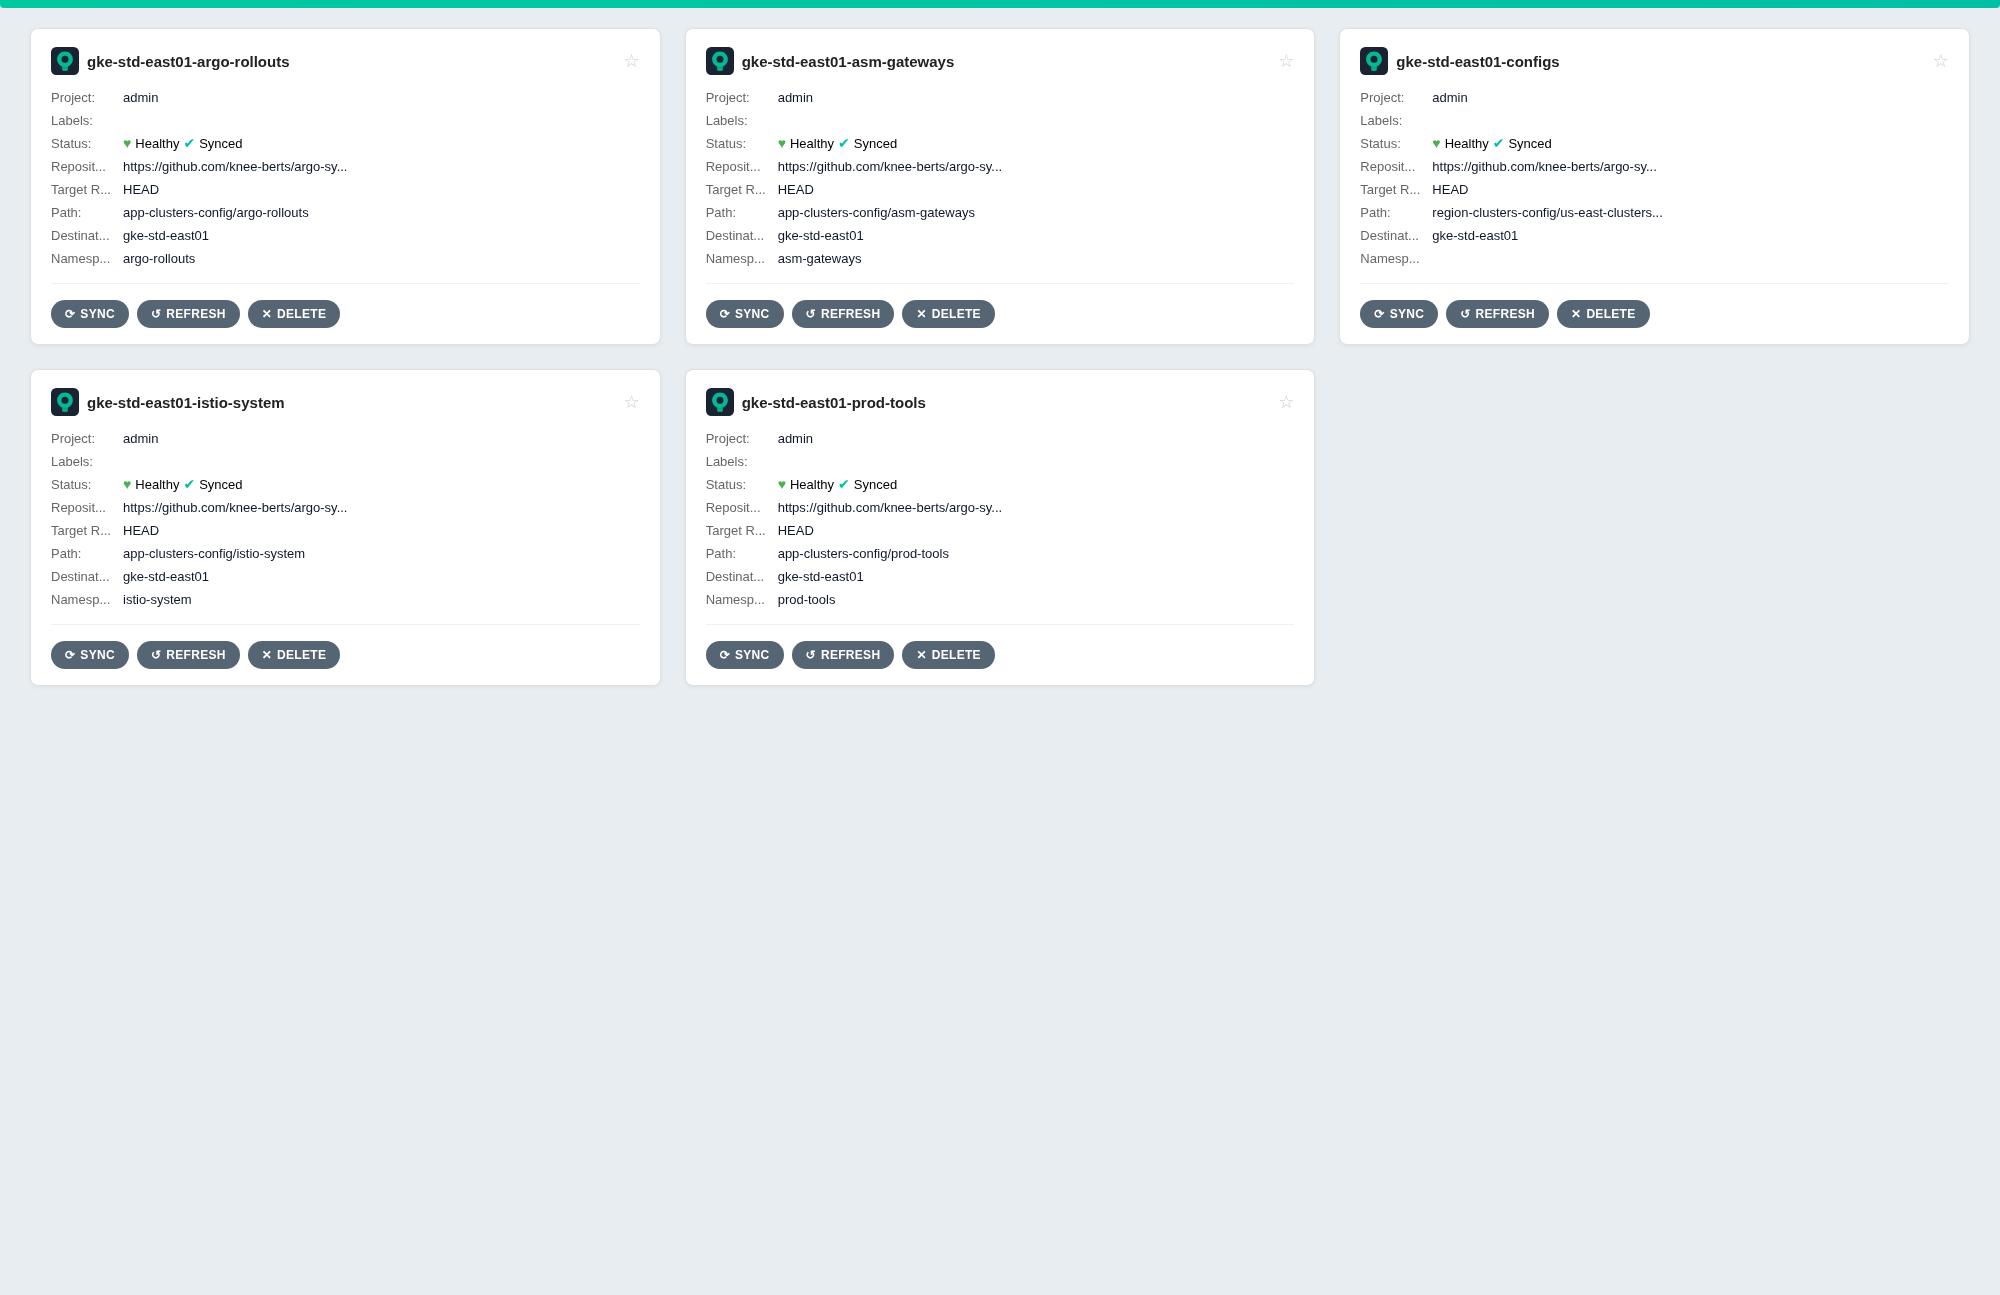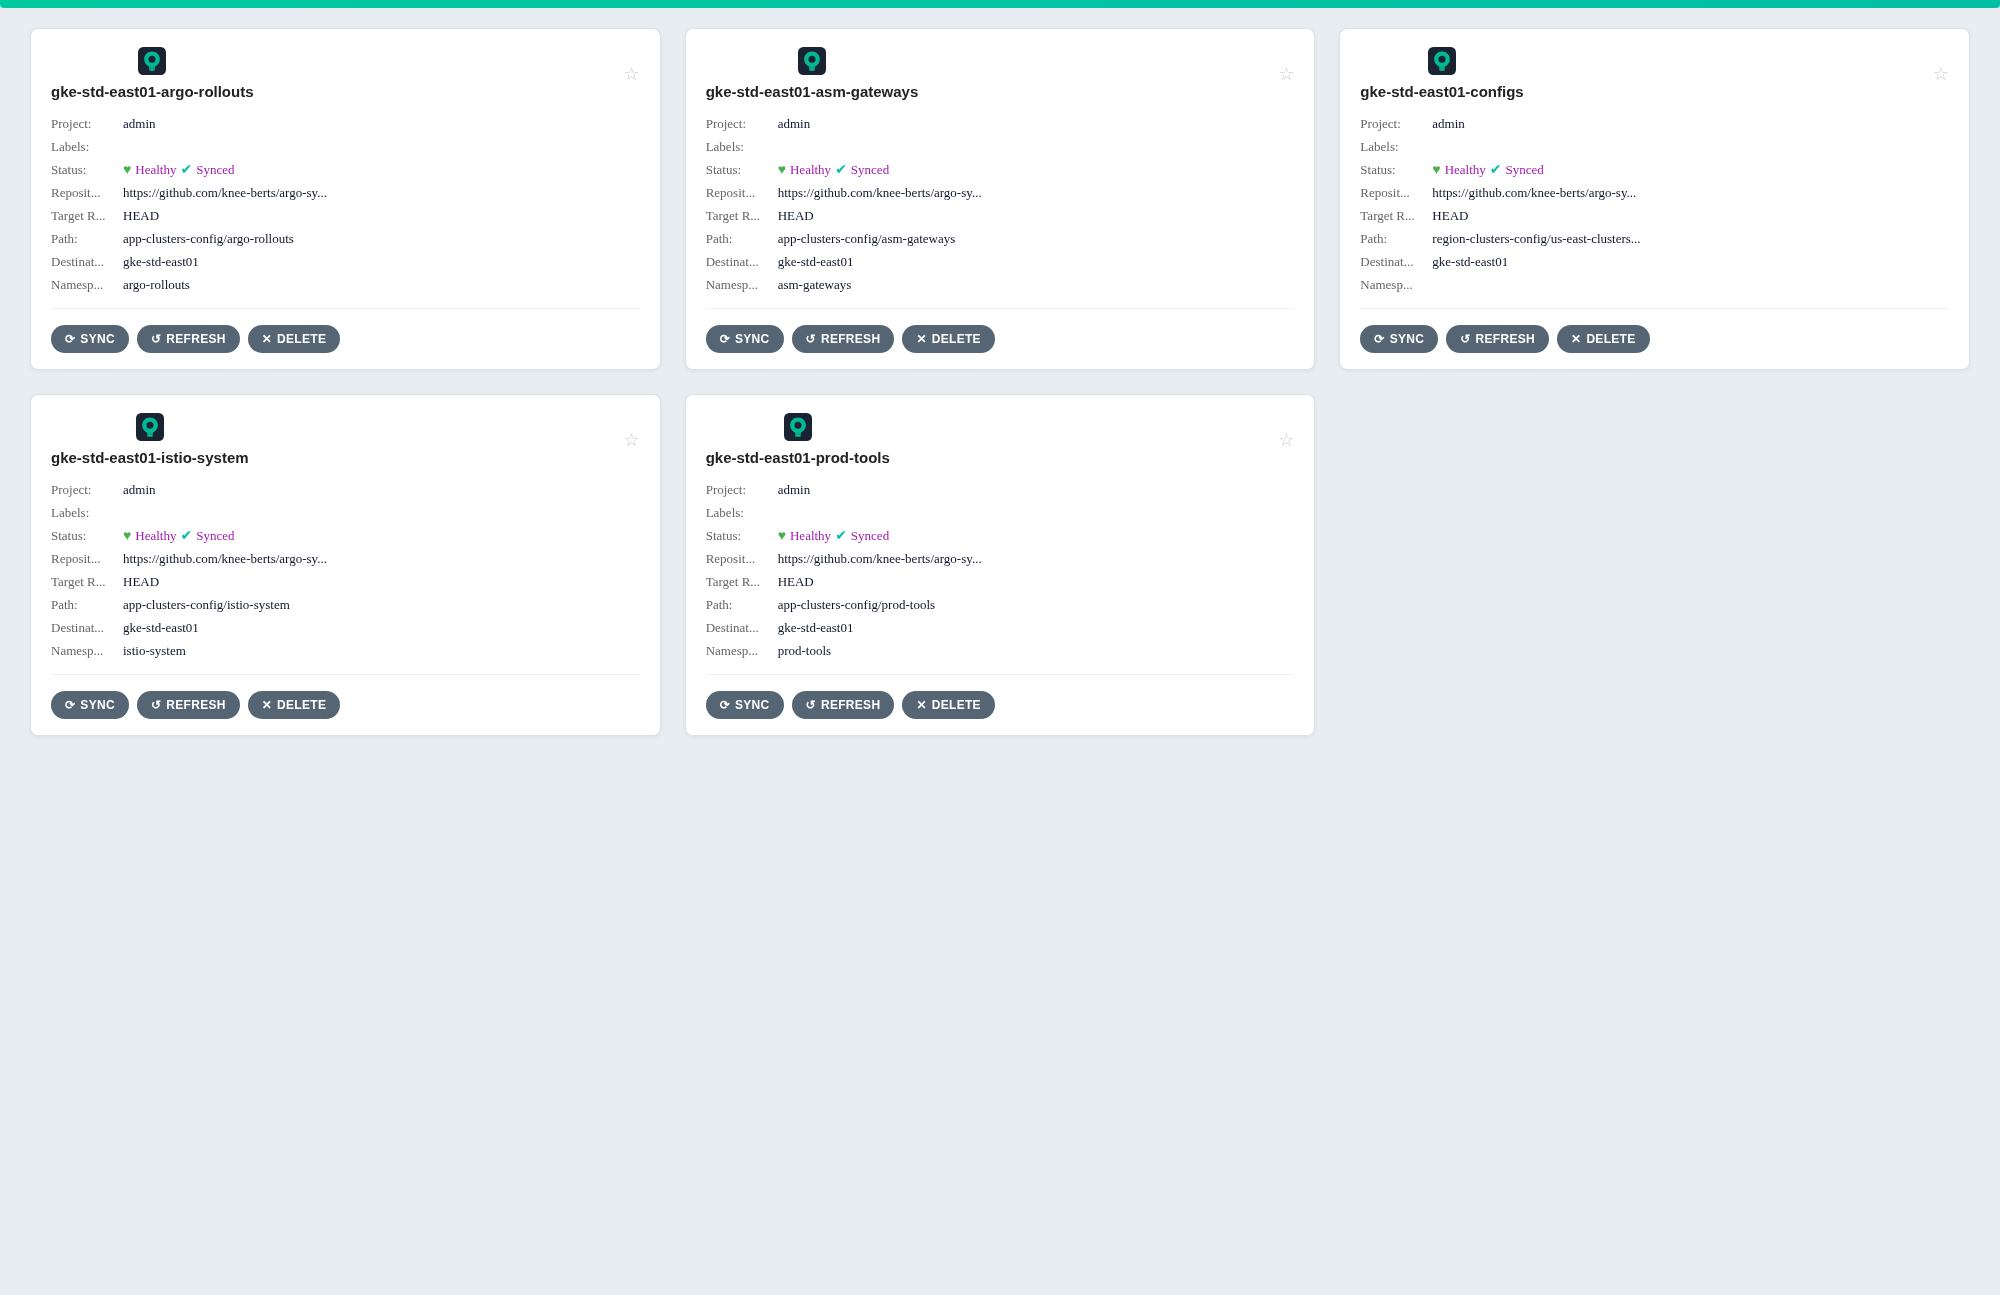--- a/index.html
+++ b/index.html
@@ -35,21 +35,20 @@
     .card-header {
       display: flex;
       align-items: center;
       justify-content: space-between;
       margin-bottom: 12px;
     }
     .card-title-group {
       display: flex;
       align-items: center;
       gap: 8px;
-      flex-direction: column;
     }
     .argo-icon {
       width: 28px;
       height: 28px;
       flex-shrink: 0;
     }
     .card-title {
       font-size: 15px;
       font-weight: 600;
       color: #222;
@@ -57,24 +56,23 @@
     .star-icon {
       color: #ccc;
       font-size: 18px;
       cursor: pointer;
     }
     .card-fields {
       flex: 1;
     }
     .field-row {
       display: flex;
-      align-items: flex-end;
+      align-items: center;
       margin-bottom: 3px;
       min-height: 20px;
-      font-family: Liberation Serif, serif;
     }
     .field-label {
       color: #666;
       width: 72px;
       flex-shrink: 0;
       font-size: 13px;
     }
     .field-value {
       color: #0f172a;
       font-size: 13px;
@@ -90,21 +88,21 @@
     }
     .heart-icon {
       color: #4caf50;
       font-size: 14px;
     }
     .synced-icon {
       color: #00bfa5;
       font-size: 14px;
     }
     .status-text {
-      color: #a21caf;
+      color: #000000;
       font-size: 13px;
     }
     .card-actions {
       display: flex;
       gap: 8px;
       margin-top: 16px;
     }
     .btn {
       border: none;
       border-radius: 20px;

